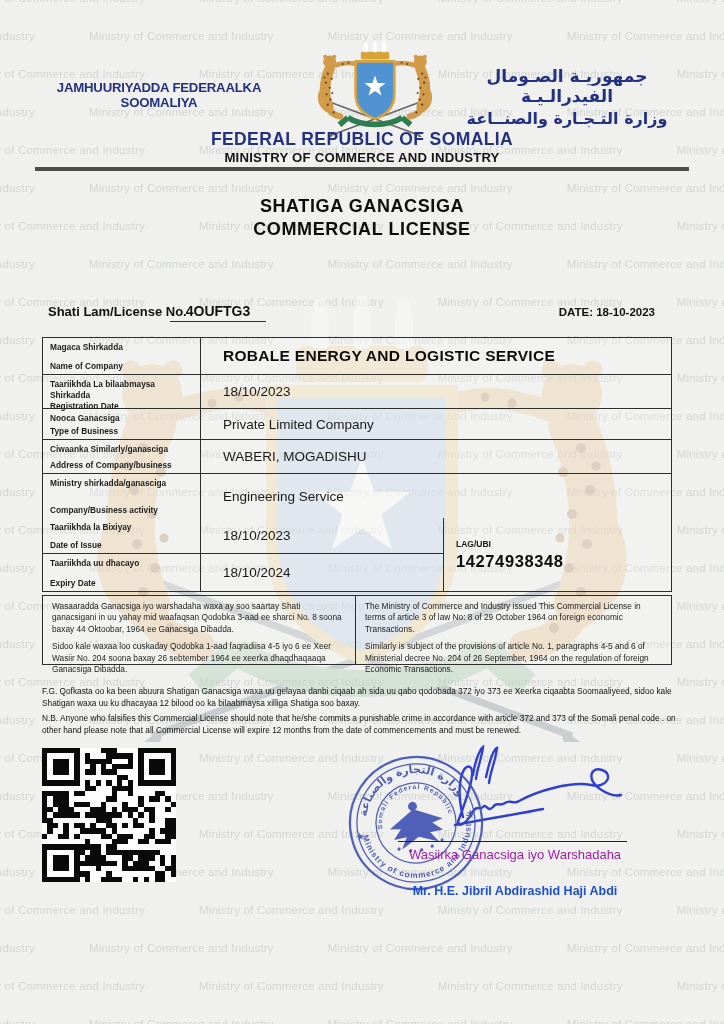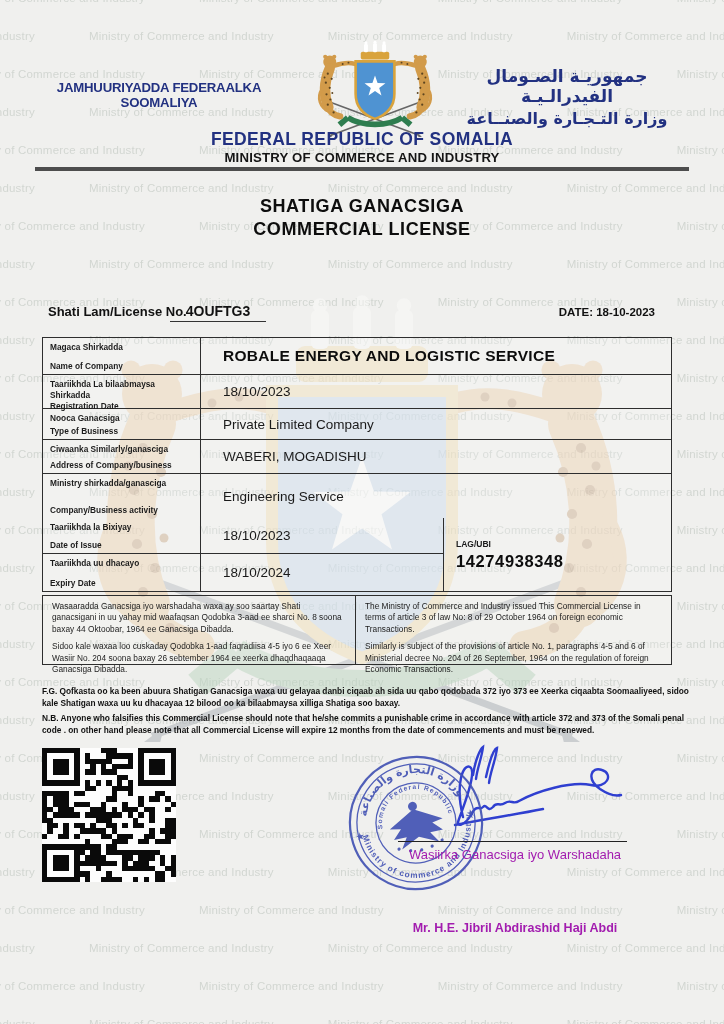--- a/index.html
+++ b/index.html
@@ -55,34 +55,34 @@
   #lag-label{font-size:8.5px;font-weight:bold;color:#1c1c1c;}
   #lag-value{font-size:16.5px;font-weight:bold;color:#0c0c0c;letter-spacing:.6px;margin-top:3px;}
 
   
   #legal-box{left:42px;top:595px;width:630px;height:70px;border:1.5px solid #2e2e2e;display:flex;box-sizing:border-box;background:rgba(248,248,246,.2);}
   .legal-col{box-sizing:border-box;padding:5px 9px;font-size:8.3px;color:#1d1d1d;line-height:1.38;}
   #legal-left{width:313px;border-right:1.2px solid #2e2e2e;}
   #legal-right{flex:1;}
   .legal-col p{margin:0 0 6px 0;}
 
-  .note{left:42px;width:650px;font-size:8.3px;color:#111;line-height:1.45;font-weight:bold;}
+  .note{left:42px;width:650px;font-size:8.3px;color:#111;line-height:1.45;}
   #note-fg{top:685px;}
   #note-nb{top:712px;}
 
   
   #qr{left:42px;top:748px;}
 
   
   #stamp{left:346px;top:753px;opacity:.92;}
   #signature{left:385px;top:743px;}
   .sig-line{left:398px;top:841px;width:229px;border-top:1.6px solid #222;}
   .f-so{left:350px;top:847px;width:330px;text-align:center;font-size:13px;color:#a21caf;}
   .f-en{left:350px;top:864px;width:330px;text-align:center;font-size:13px;color:#1b1b1b;}
-  .f-name{left:350px;top:921px;width:330px;text-align:center;font-size:12.5px;font-weight:bold;color:#a21caf;}
+  .f-name{left:350px;top:884px;width:330px;text-align:center;font-size:12.5px;font-weight:bold;color:#1d4ed8;}
 </style>
 </head>
 <body>
 
 <div id="page">
 
   <div id="wm-text-layer">
       <div class="wm-row" style="top: -8px; left: -40px;"><span class="wm-chunk">Ministry of Commerce and Industry</span><span class="wm-chunk">Ministry of Commerce and Industry</span><span class="wm-chunk">Ministry of Commerce and Industry</span><span class="wm-chunk">Ministry of Commerce and Industry</span></div>
       <div class="wm-row" style="top: 30px; left: -150px;"><span class="wm-chunk">Ministry of Commerce and Industry</span><span class="wm-chunk">Ministry of Commerce and Industry</span><span class="wm-chunk">Ministry of Commerce and Industry</span><span class="wm-chunk">Ministry of Commerce and Industry</span></div>
       <div class="wm-row" style="top: 68px; left: -40px;"><span class="wm-chunk">Ministry of Commerce and Industry</span><span class="wm-chunk">Ministry of Commerce and Industry</span><span class="wm-chunk">Ministry of Commerce and Industry</span><span class="wm-chunk">Ministry of Commerce and Industry</span></div>

